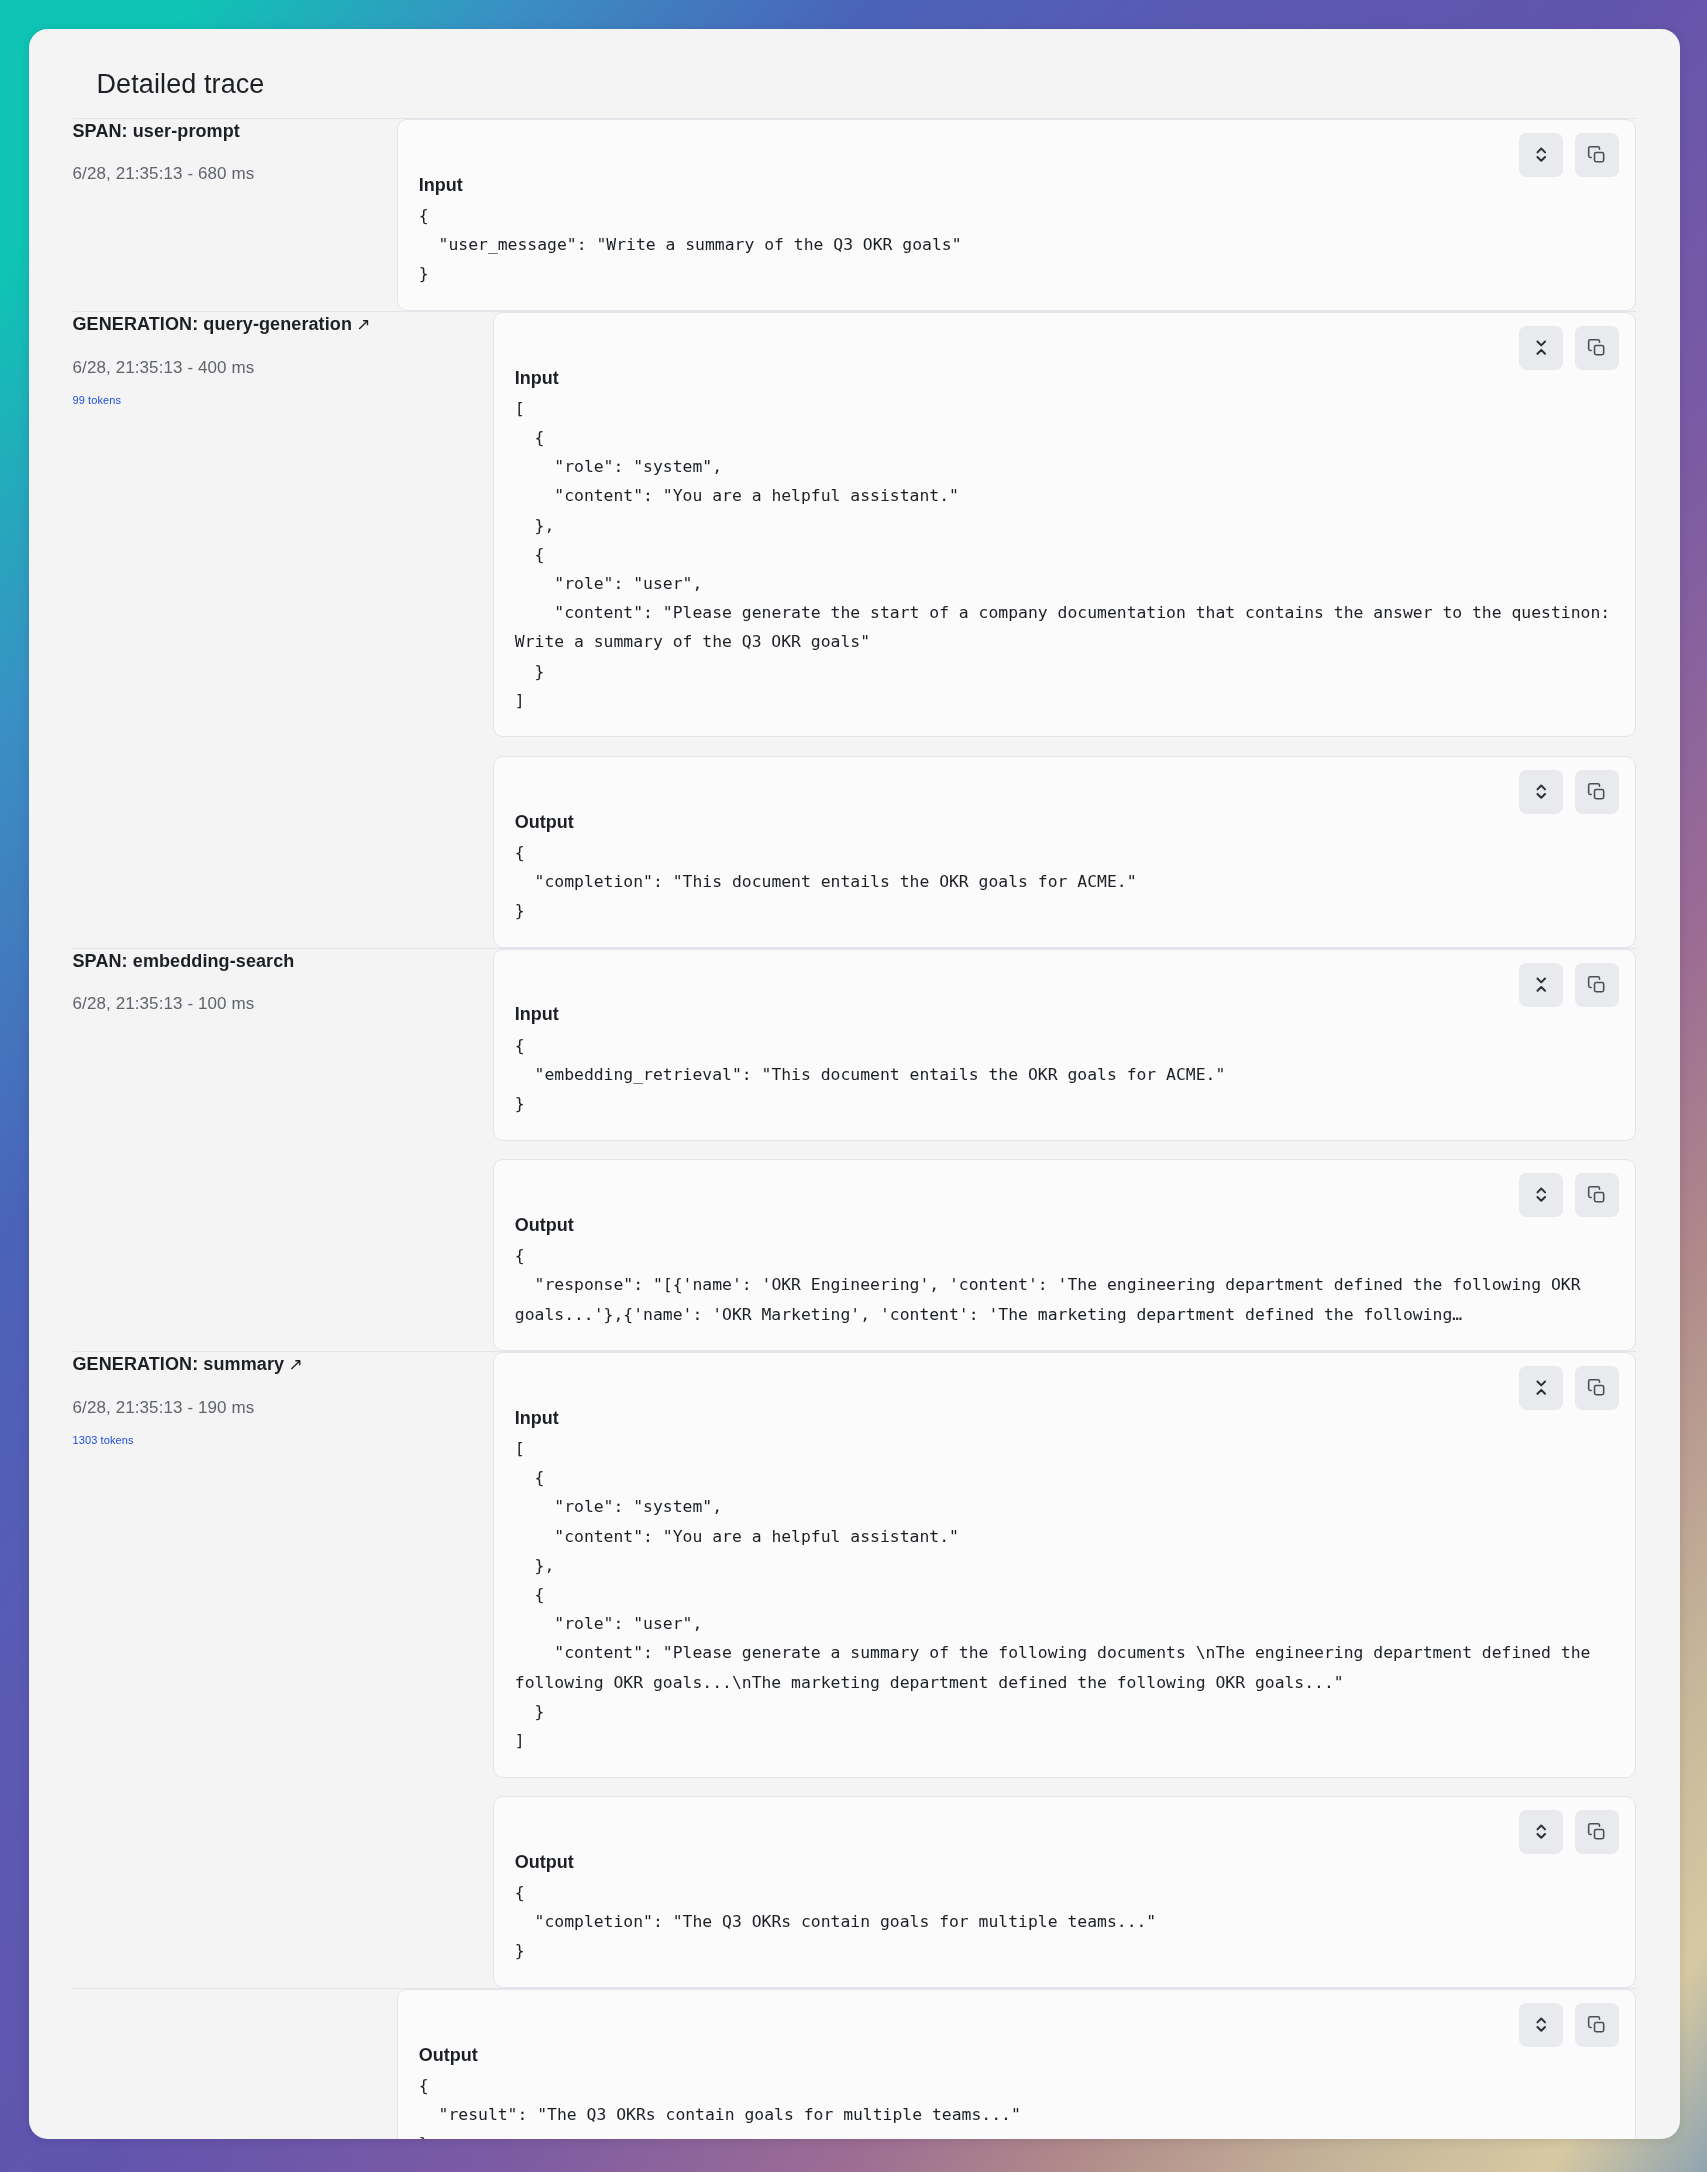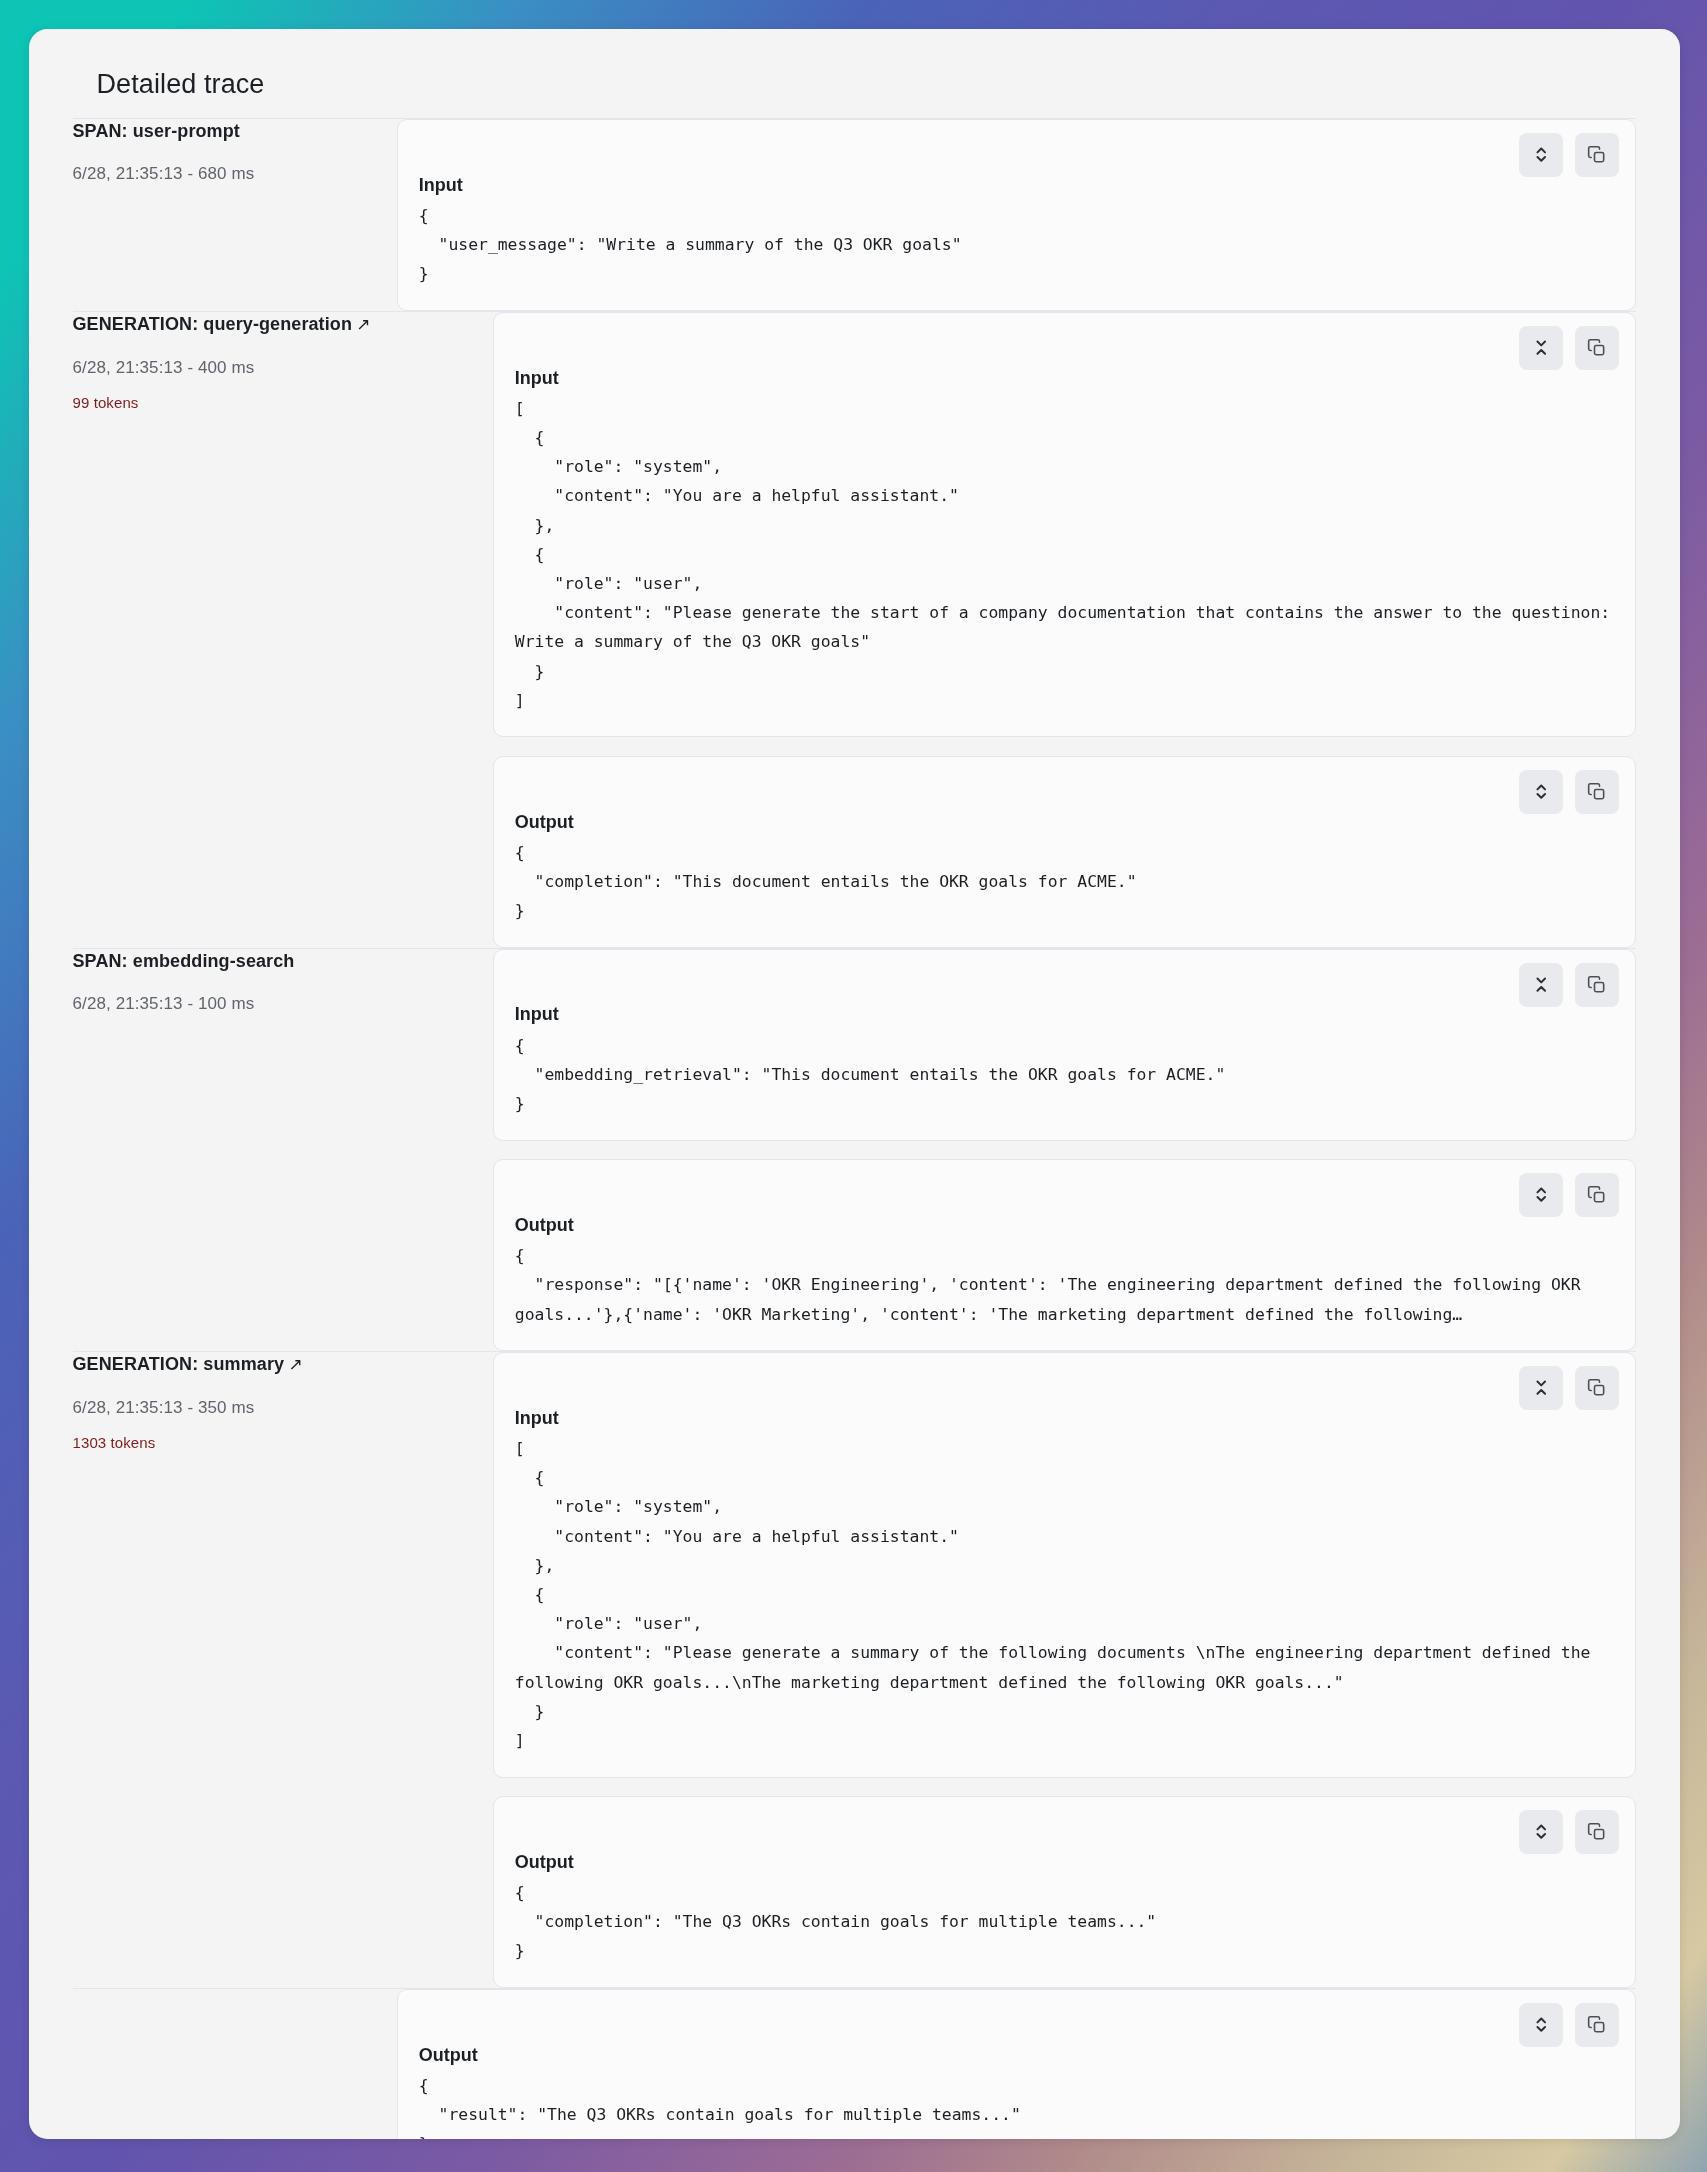--- a/index.html
+++ b/index.html
@@ -84,22 +84,22 @@
 
   .meta-time {
     font-size: 17px;
     color: #60646c;
     margin-top: 21px;
     letter-spacing: 0.1px;
     white-space: nowrap;
   }
 
   .meta-tokens {
-    font-size: 15px;
-    color: #7f1d1d;
+    font-size: 11px;
+    color: #1d4ed8;
     margin-top: 15.7px;
     letter-spacing: 0.1px;
     white-space: nowrap;
   }
 
   
   .content-cell {
     padding: 15.7px 0 21.3px 0;
   }
 
@@ -309,21 +309,21 @@
                     </svg>
                   </button>
                 </div>
               </div>
             </div>
           </td>
         </tr>
         <tr class="trace-row">
           <td class="meta-cell">
             <div class="meta-name">GENERATION: summary<span class="ext-link-icon">↗</span></div>
-            <div class="meta-time">6/28, 21:35:13 - 350 ms</div>
+            <div class="meta-time">6/28, 21:35:13 - 190 ms</div>
             <div class="meta-tokens">1303 tokens</div>
           </td>
           <td class="content-cell">
             <div class="io-stack">
               <div class="io-box">
                 <div class="io-label">Input</div>
                 <pre class="io-body">[
   {
     "role": "system",
     "content": "You are a helpful assistant."

